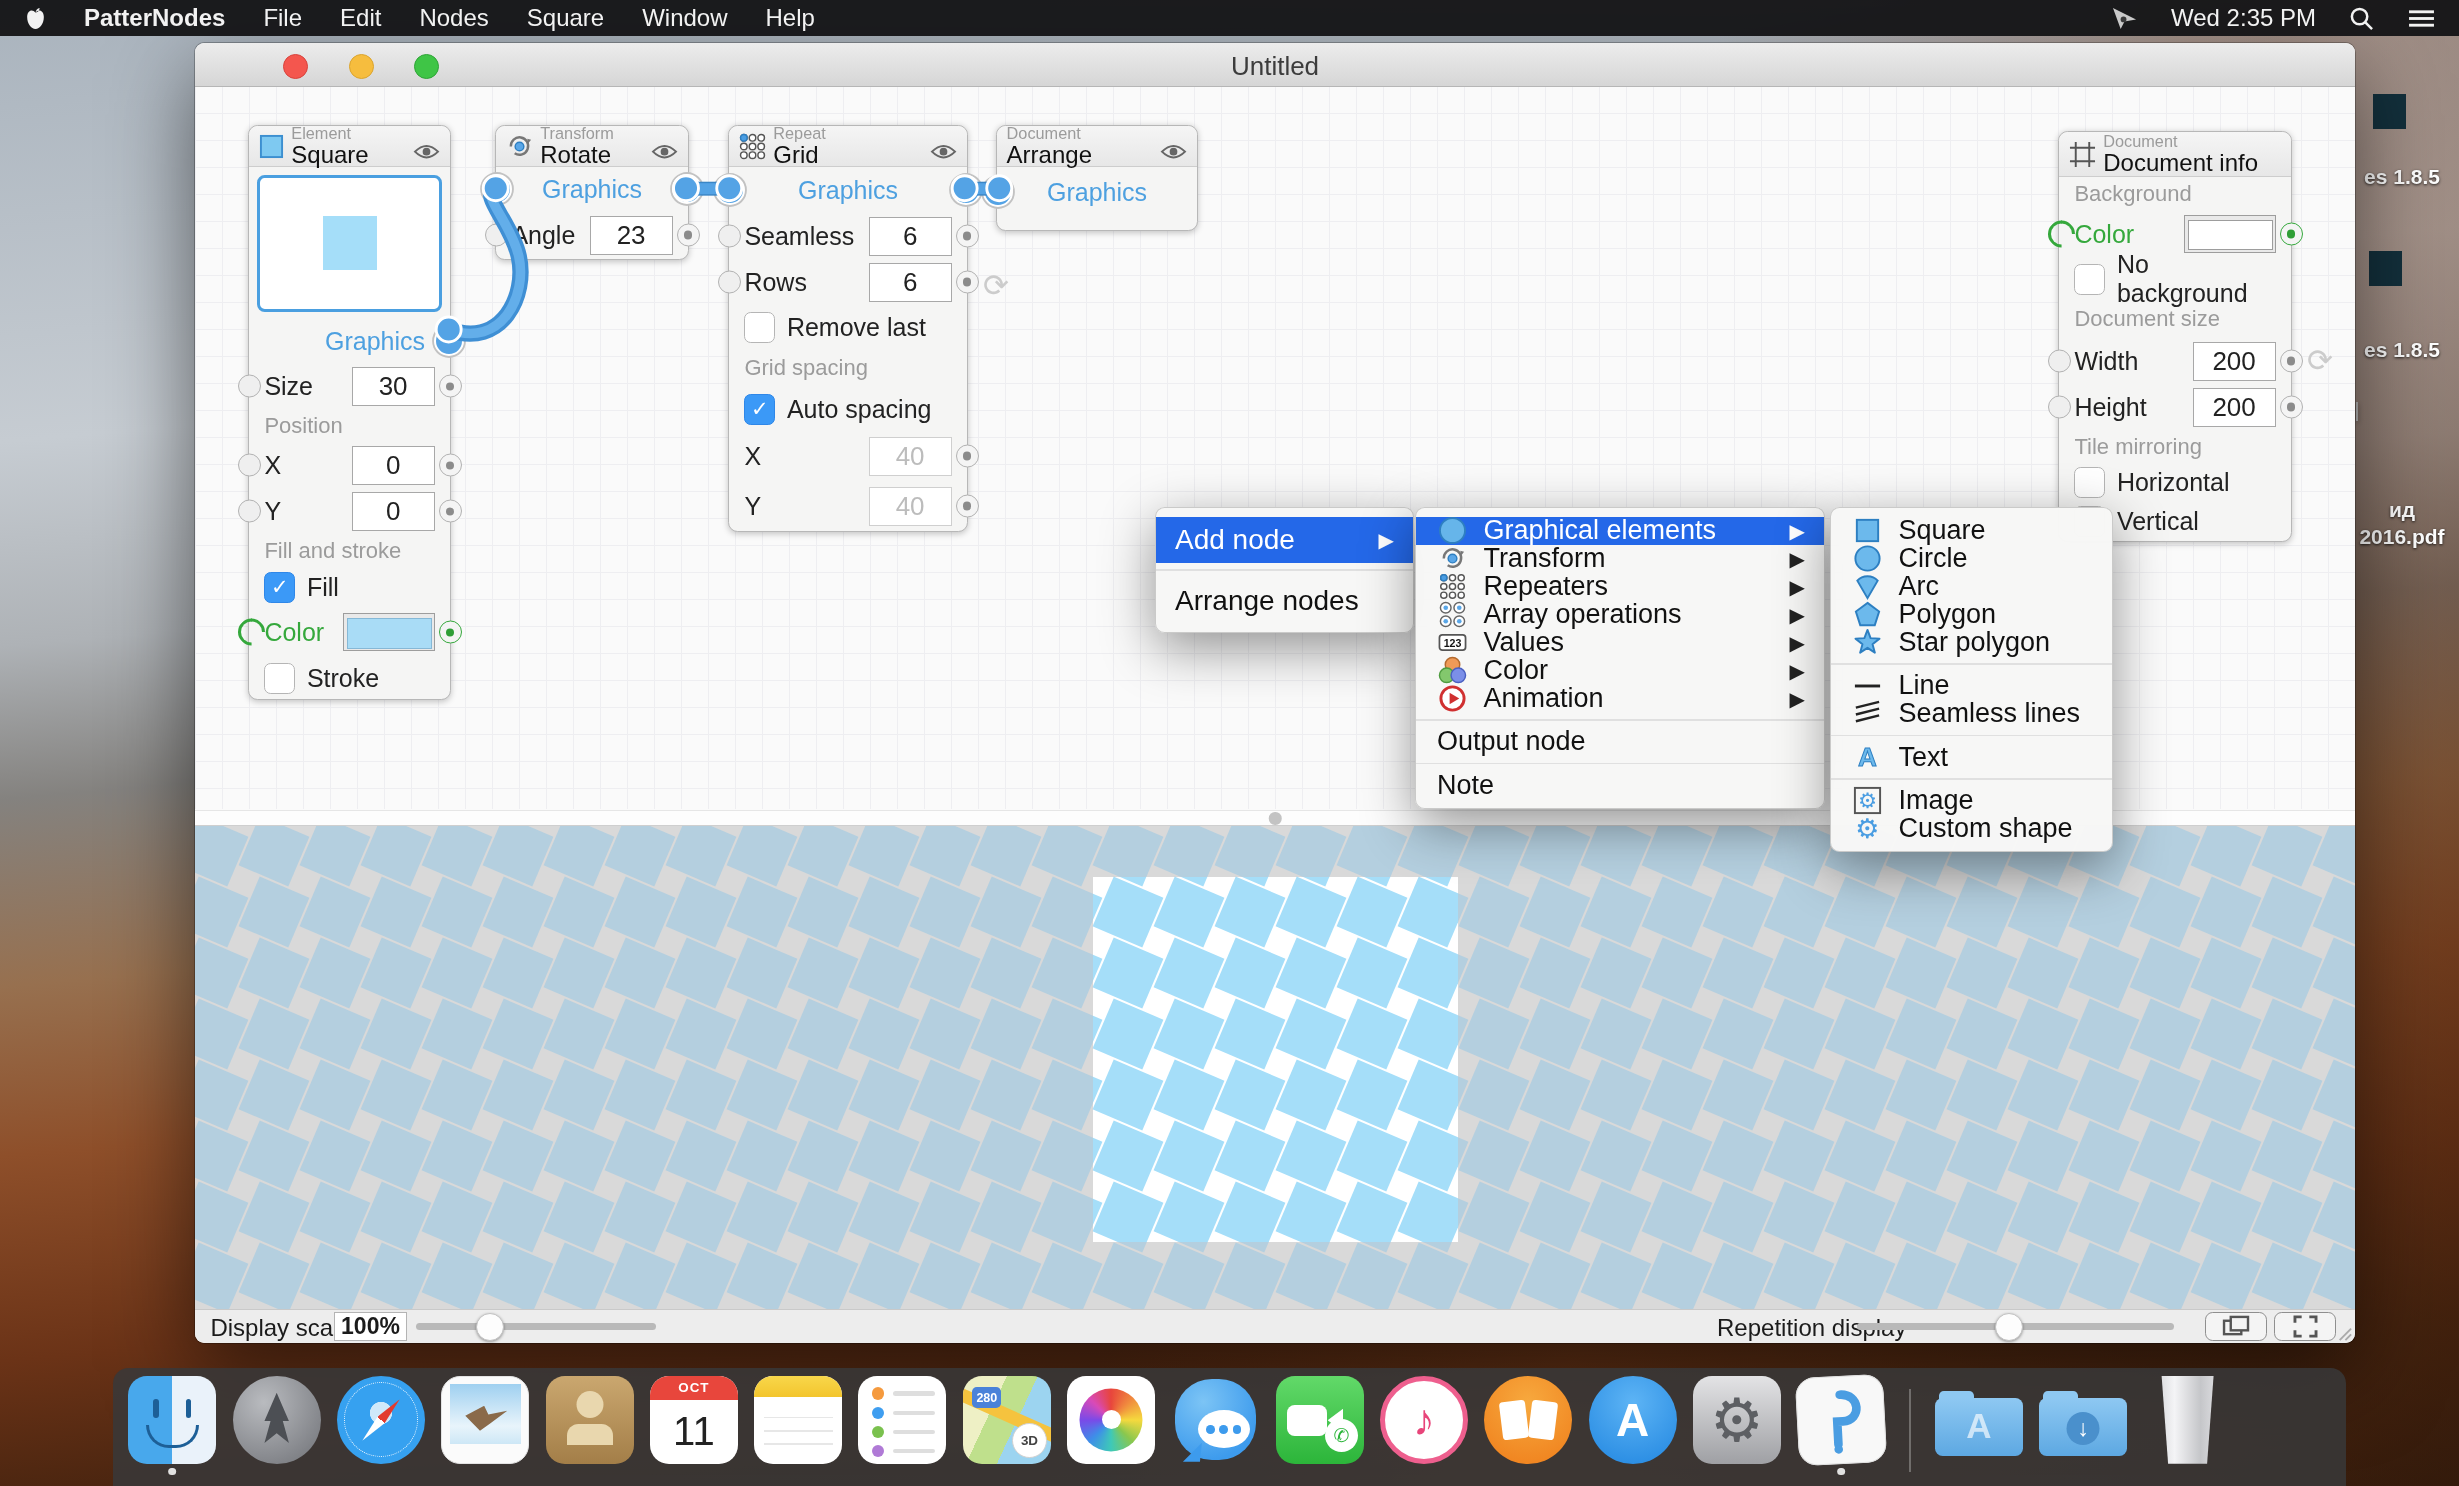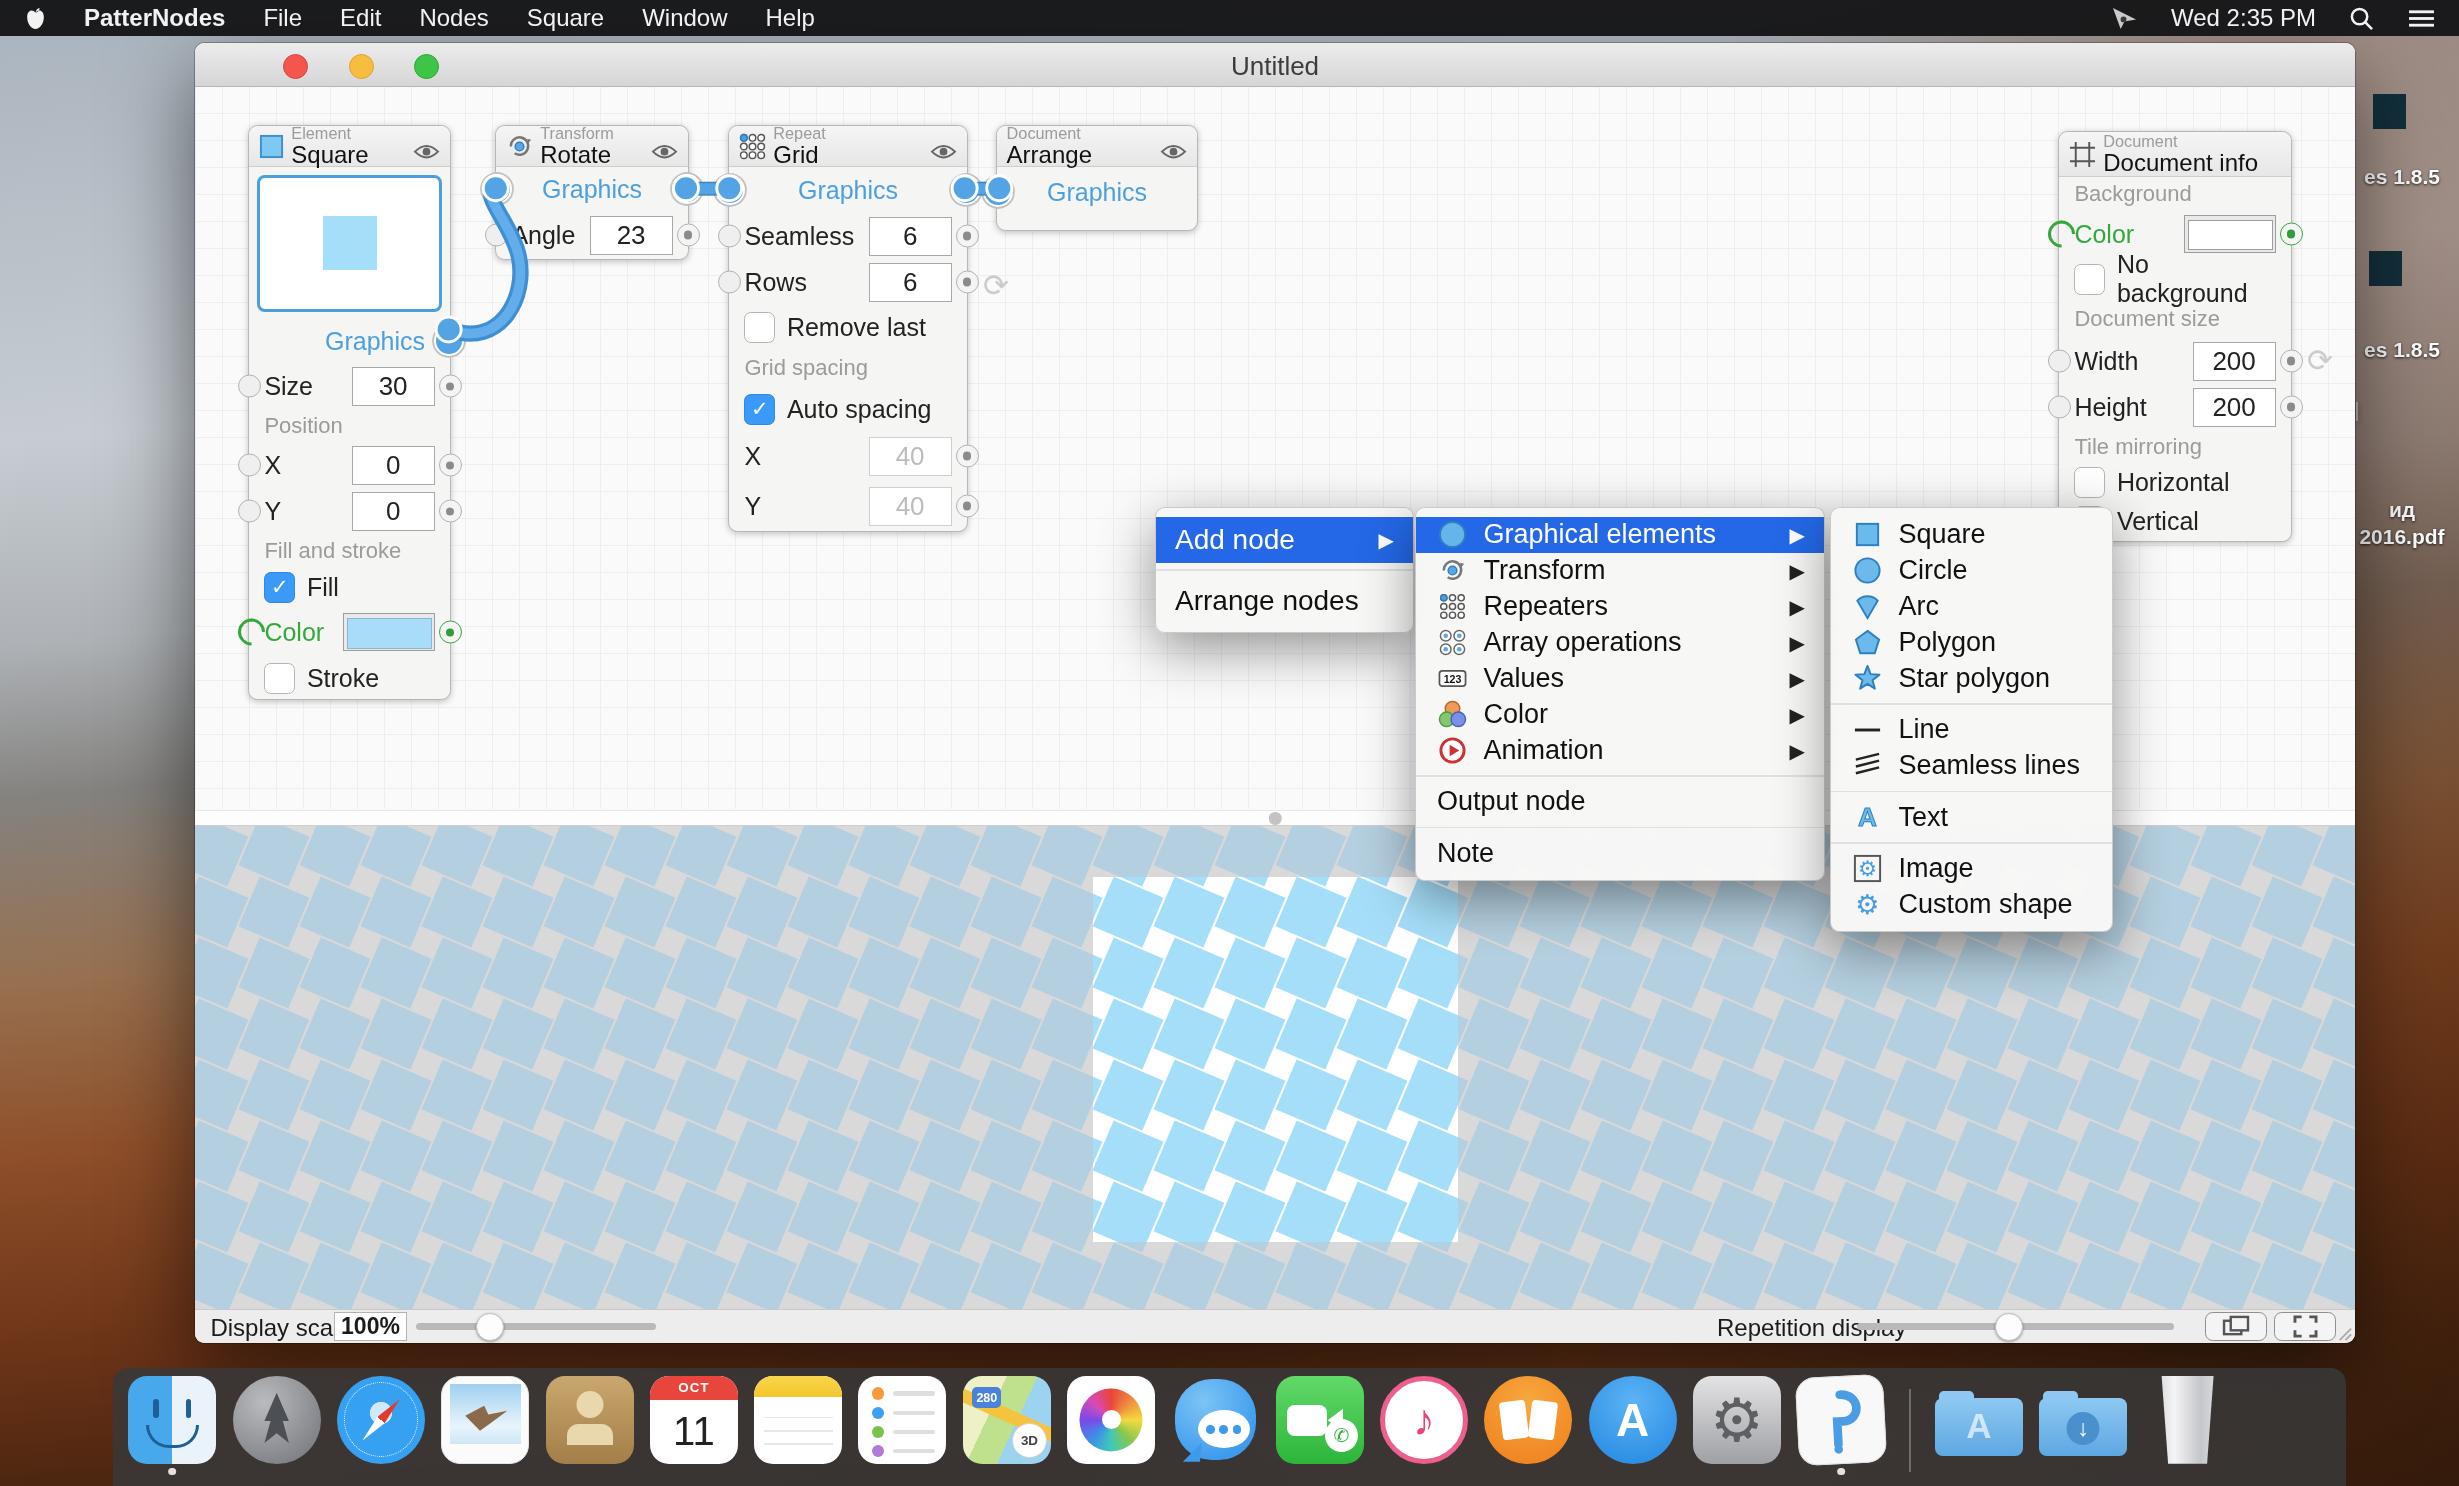--- a/index.html
+++ b/index.html
@@ -90,21 +90,21 @@
   .portBlueL{left:-14.4px;} .portBlueR{right:-14.4px;}
   .linkico{position:absolute;color:#cccccc;font-size:31px;line-height:1;}
   
   .menu{position:absolute;background:rgba(247,247,246,.98);border:1px solid rgba(0,0,0,.18);border-radius:9.6px;
     box-shadow:0 15.4px 53px rgba(0,0,0,.42);padding:8.6px 0;font-size:28px;color:#111;z-index:30;}
   .mi{display:flex;align-items:center;height:46px;padding:0 19px;position:relative;}
   .mi .arr{margin-left:auto;font-size:20px;color:#222;padding-left:25px;}
   .mi.hl{background:#2468e8;color:#fff;}
   .mi.hl .arr{color:#fff;}
   .mdiv{height:1.9px;background:#e0e0e0;margin:6.7px 0;}
-  .m2 .mi{height:36px;font-size:27px;}
+  .m2 .mi{height:28px;font-size:27px;}
   .mic{width:35px;margin-right:13.4px;display:inline-flex;justify-content:center;flex:0 0 auto;}
   .plain{padding-left:21px;}
   
   .dock{position:absolute;left:113px;top:1368px;width:2233px;height:118px;background:rgba(56,56,58,.85);
     border-radius:15.4px 15.4px 0 0;display:flex;align-items:flex-start;gap:16.3px;padding:7.7px 15.4px 0;box-sizing:border-box;z-index:40;}
   .dslot{position:relative;flex:0 0 auto;}
   .di{display:block;width:88px;height:88px;border-radius:19px;position:relative;overflow:hidden;}
   .rdot{position:absolute;left:50%;bottom:-11.5px;width:7.7px;height:7.7px;border-radius:50%;background:rgba(255,255,255,.85);transform:translateX(-50%);}
   .ddiv{width:1.9px;height:83px;background:rgba(255,255,255,.28);margin:0 7.7px;align-self:center;flex:0 0 auto;}
   

